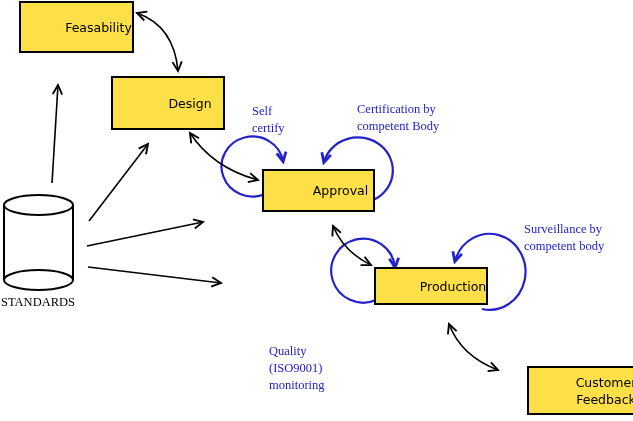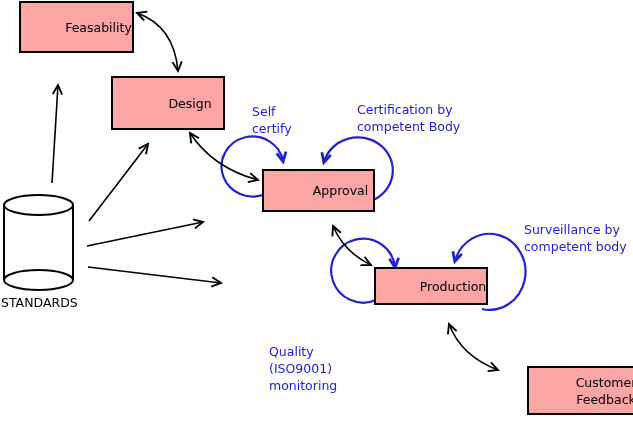--- a/index.html
+++ b/index.html
@@ -2,29 +2,30 @@
 <html><head>
 <meta charset="utf-8">
 <style>
   html,body{margin:0;padding:0;background:#fff;}
   #canvas{
     position:relative;width:633px;height:421px;background:#ffffff;
     font-family:"DejaVu Sans","Liberation Sans",sans-serif;overflow:hidden;
   }
   #wires{position:absolute;left:0;top:0;z-index:1;}
   .node{
-    position:absolute;z-index:2;background:#fca5a5;border:2px solid #000;
+    position:absolute;z-index:2;background:#fde047;border:2px solid #000;
     display:flex;align-items:center;justify-content:center;text-align:center;
     font-size:12.5px;line-height:17px;color:#000;white-space:pre-line;
     box-sizing:border-box;
     padding-left:44px;
   }
   .lbl{
     position:absolute;z-index:3;font-size:12.5px;line-height:17px;
     white-space:pre-line;
+    font-family:Liberation Serif, serif;
   }
   .lbl.blue{color:#2222cc;}
   .lbl.black{color:#000;}
 </style>
 </head>
 <body>
 
 <div id="canvas">
 
   <svg id="wires" width="633" height="421" viewBox="0 0 633 421">

